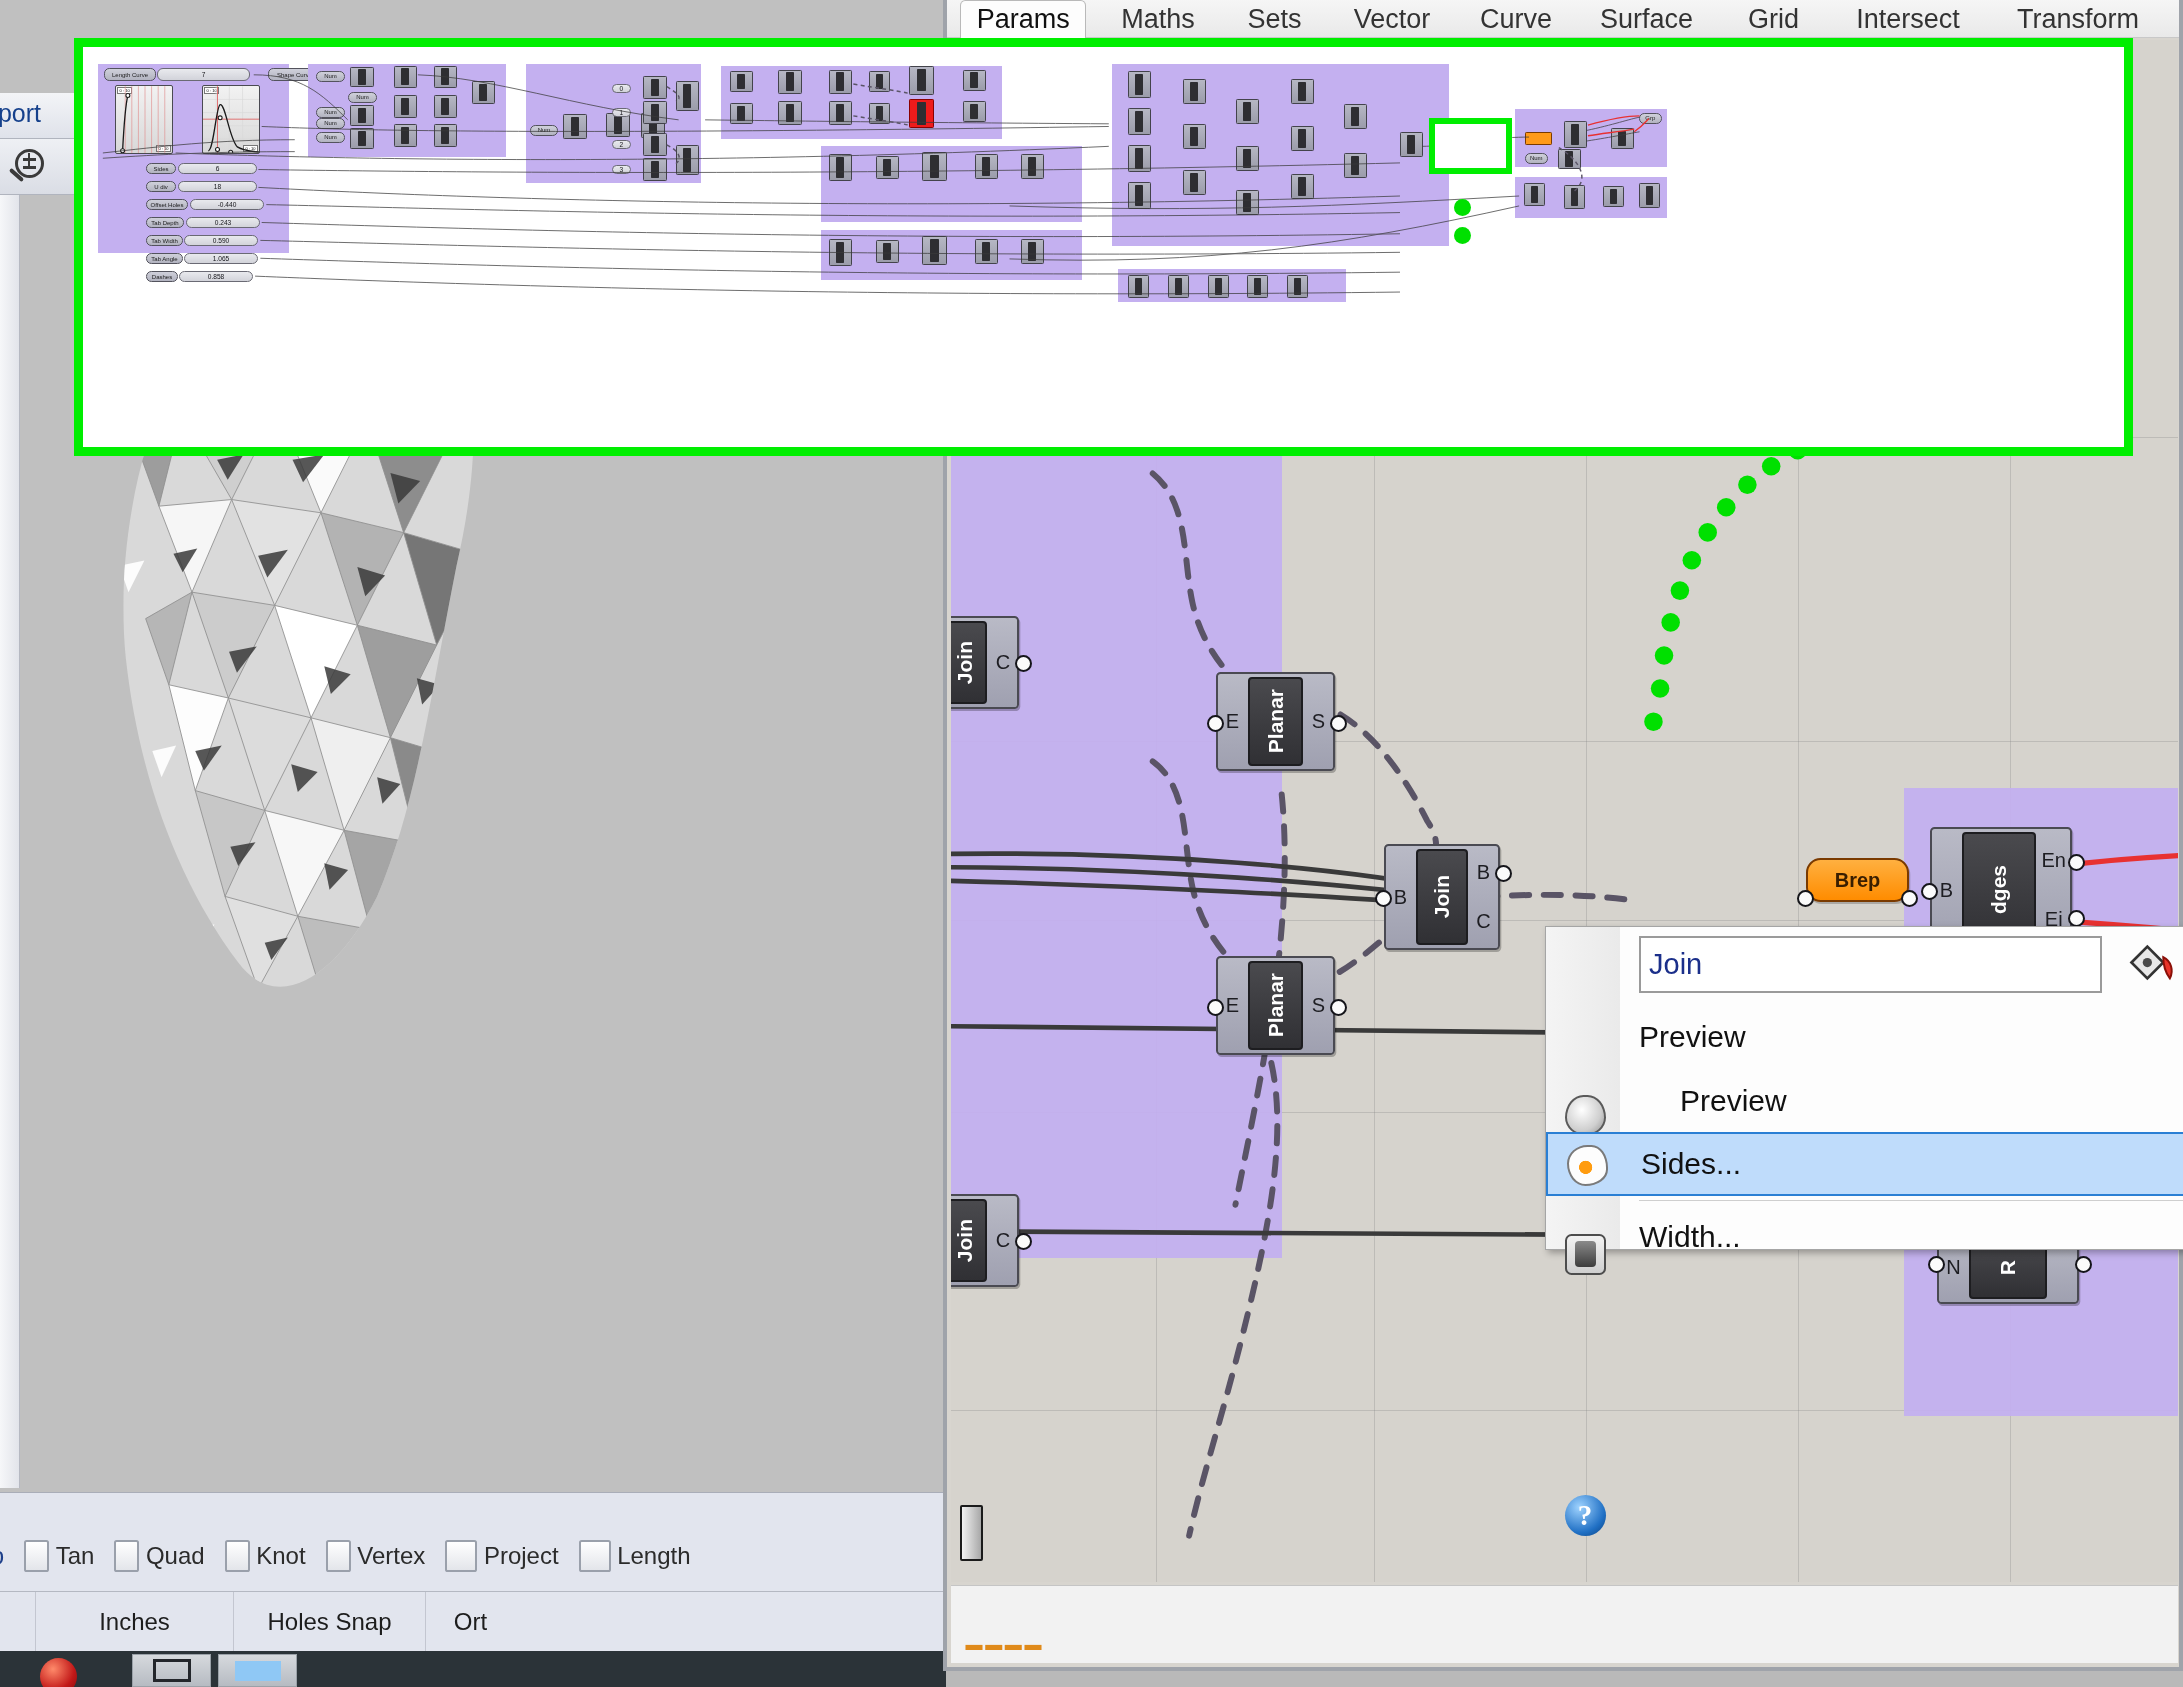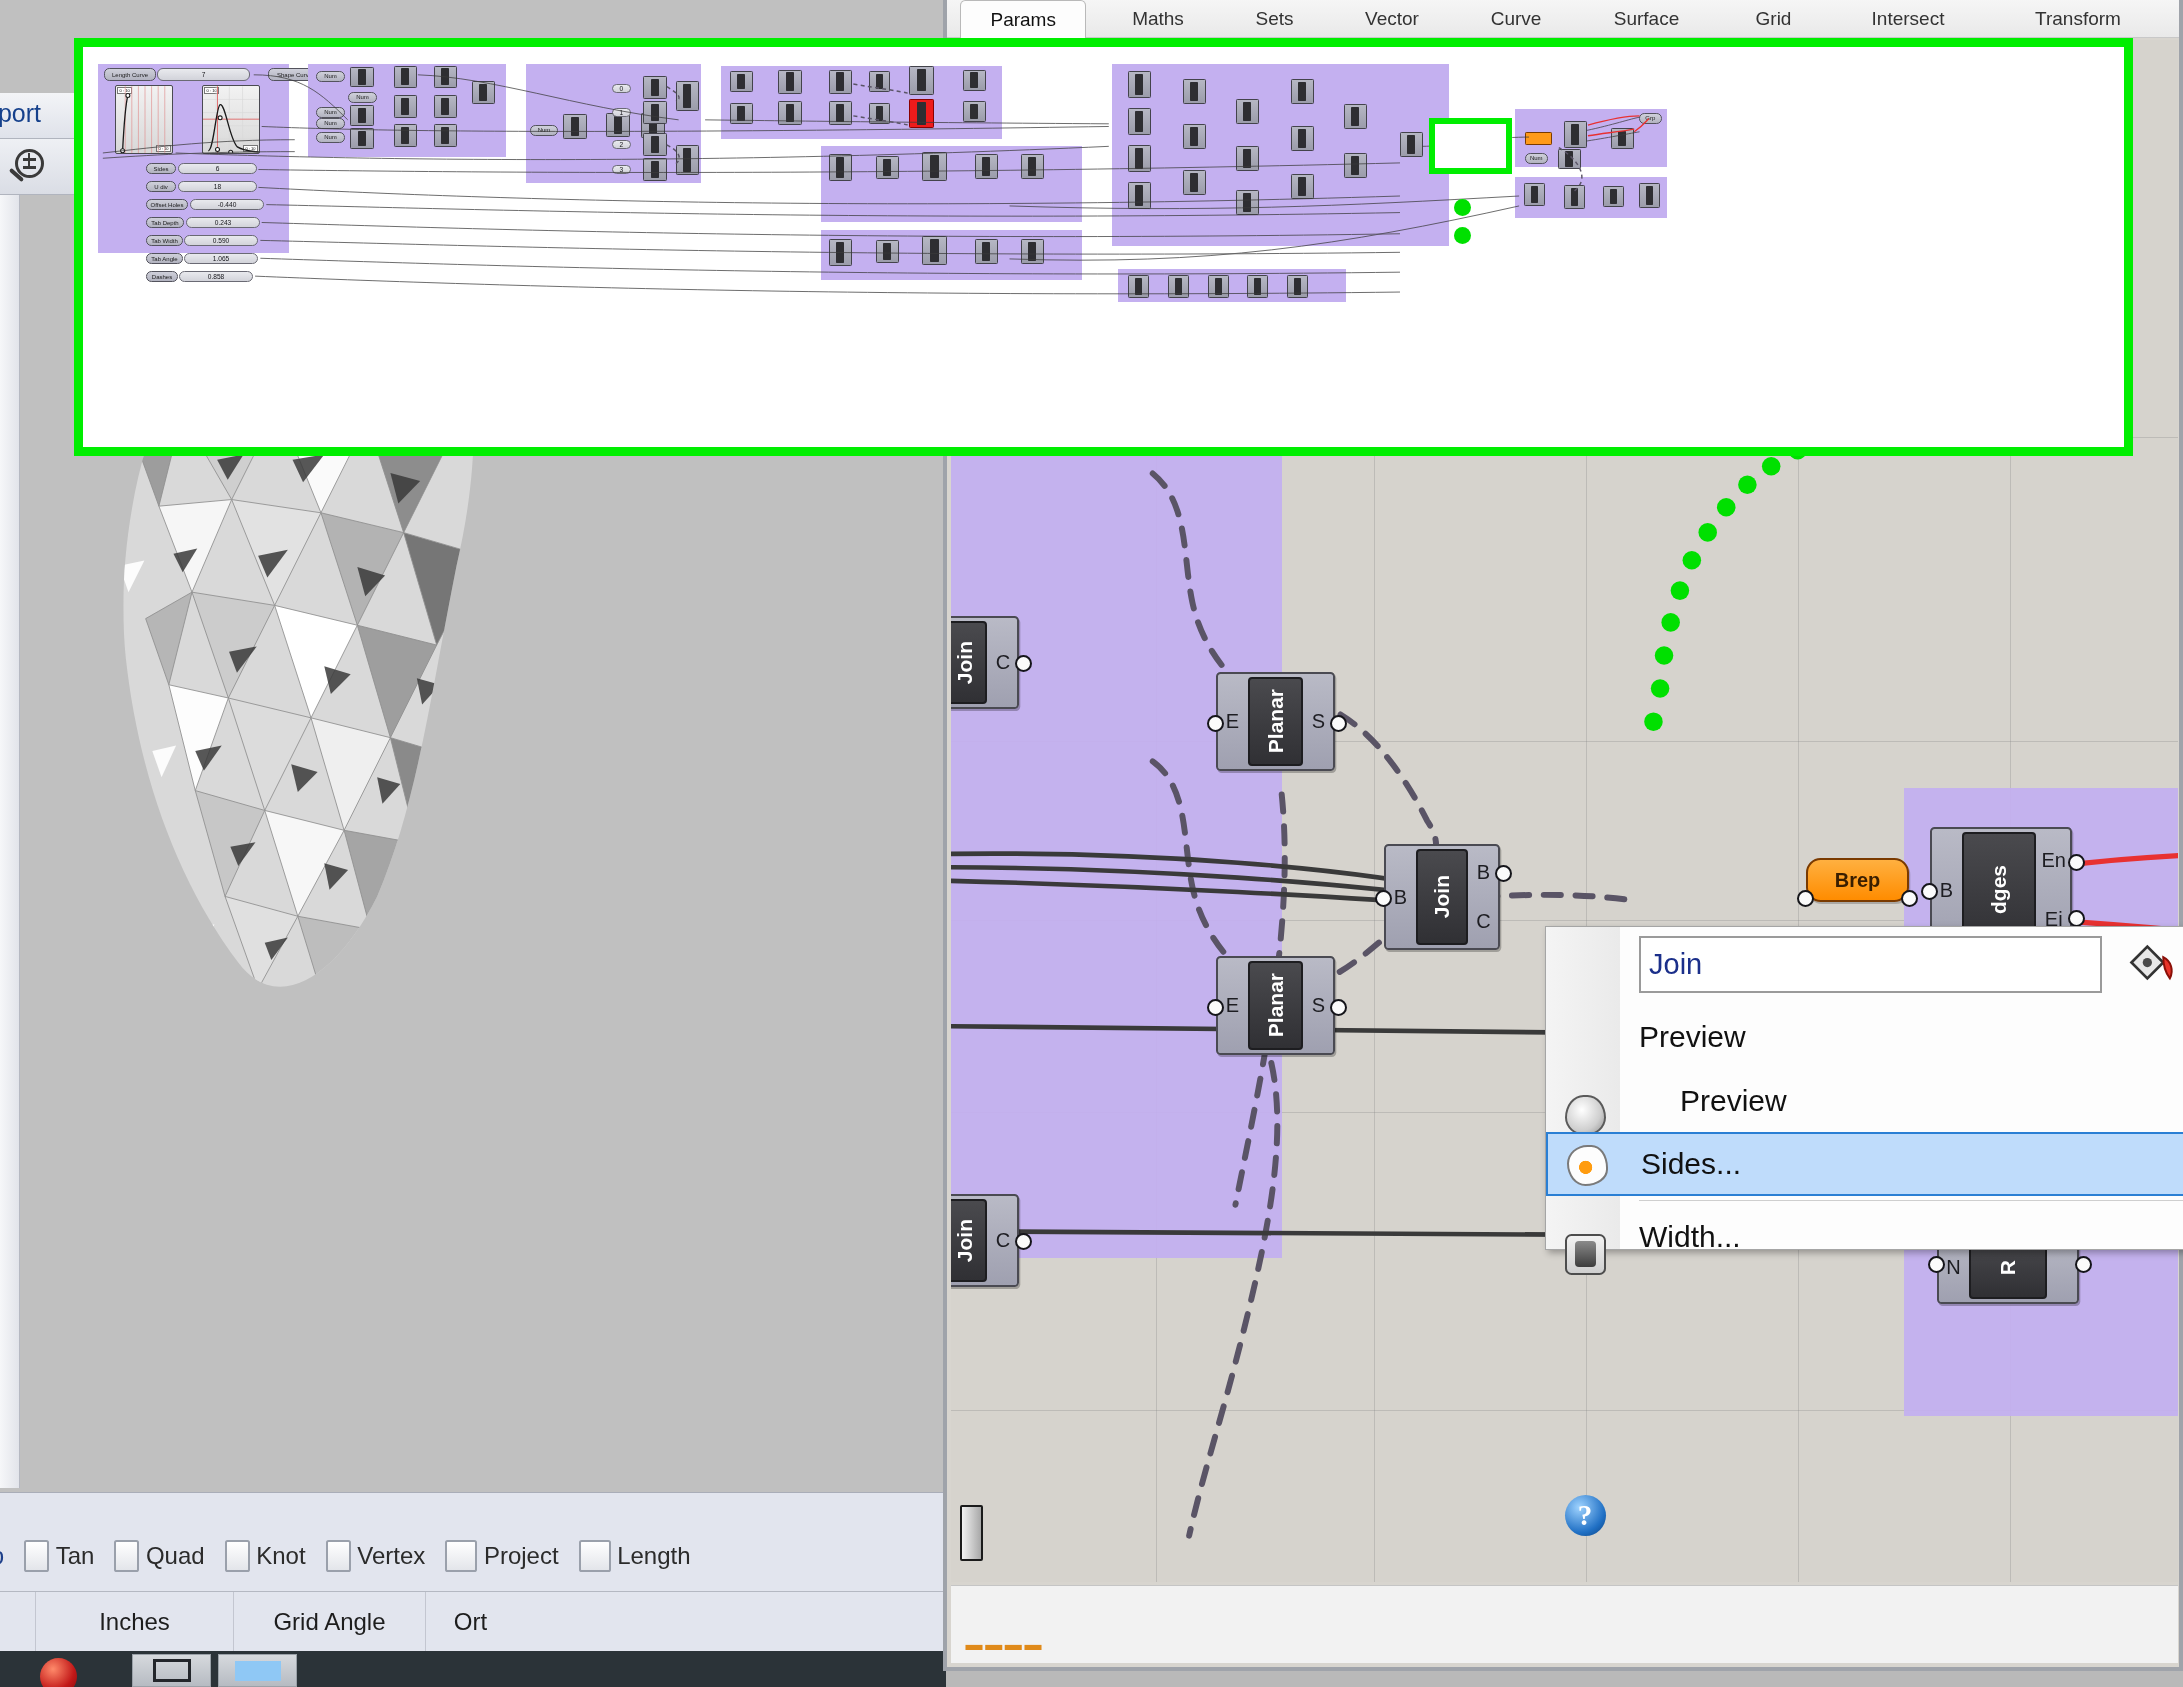--- a/index.html
+++ b/index.html
@@ -55,21 +55,21 @@
   .tb-orb { position:absolute; left:40px; top:6.6px; width:37px; height:37px; border-radius:50%;
       background:radial-gradient(circle at 35% 30%,#ff8a6a,#c21818 60%,#7a0c0c); }
 
   
   #gh-window { position:absolute; left:943px; top:0; width:1240px; height:1671px;
       background:#d8d5cf; border:4px solid #9fa3aa; border-top:none; }
 
   #gh-tabs { position:absolute; left:0; top:-4px; width:100%; height:42px;
       background:linear-gradient(#f7f7f7,#e9e9e9); border-bottom:0.7px solid #c8c8c8; }
   .gh-tab { position:absolute; top:4px; height:38px; display:flex; align-items:center;
-      justify-content:center; font-size:19px; color:#333; padding:8px 12px; }
+      justify-content:center; font-size:27px; color:#333; padding:8px 12px; }
   .gh-tab.active { background:#fdfdfd; border:0.7px solid #b9b9b9; border-bottom:none;
       border-radius:5.3px 5.3px 0 0; color:#111; }
 
   #gh-canvas { position:absolute; left:4px; top:40px; width:1227px; height:1542px;
       background:#d6d3cd; overflow:hidden; }
 
   .gh-grid-v { position:absolute; top:0; width:1.3px; height:100%; background:rgba(125,125,125,.28); }
   .gh-grid-h { position:absolute; left:0; width:100%; height:1.3px; background:rgba(125,125,125,.28); }
 
   .gh-group { position:absolute; background:#c3aff0; opacity:.93; }
@@ -284,21 +284,21 @@
         <div class="osnap-item">
           <div class="osnap-box wide"></div>
           <span class="osnap-label">Length</span>
         </div>
       </div>
     </div>
 
     <div id="rhino-status">
       <div class="status-cell" style="width:36px"></div>
       <div class="status-cell" style="width:198px">Inches</div>
-      <div class="status-cell" style="width:192px">Grid Angle</div>
+      <div class="status-cell" style="width:192px">Holes Snap</div>
       <div class="status-cell" style="width:89px; border-right:none">Ort</div>
     </div>
 
     <div id="taskbar">
       <div class="tb-orb"></div>
       <div class="tb-btn" style="left:132px">
         <div style="width:38px;height:22.5px;border:3.3px solid #23262b;margin:4px auto 0"></div>
       </div>
       <div class="tb-btn" style="left:218px">
         <div style="width:46px;height:20px;background:#8fc8f5;margin:6px auto 0"></div>

